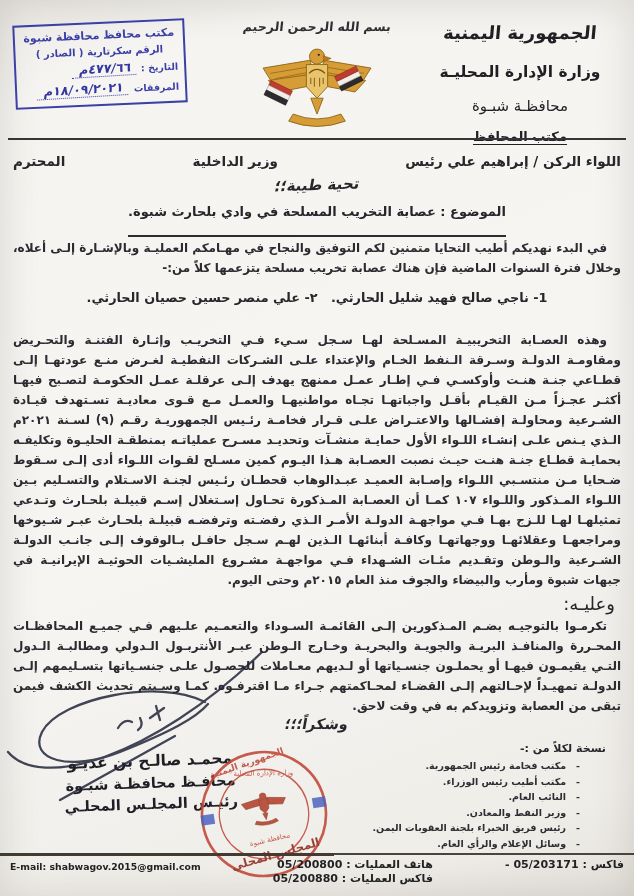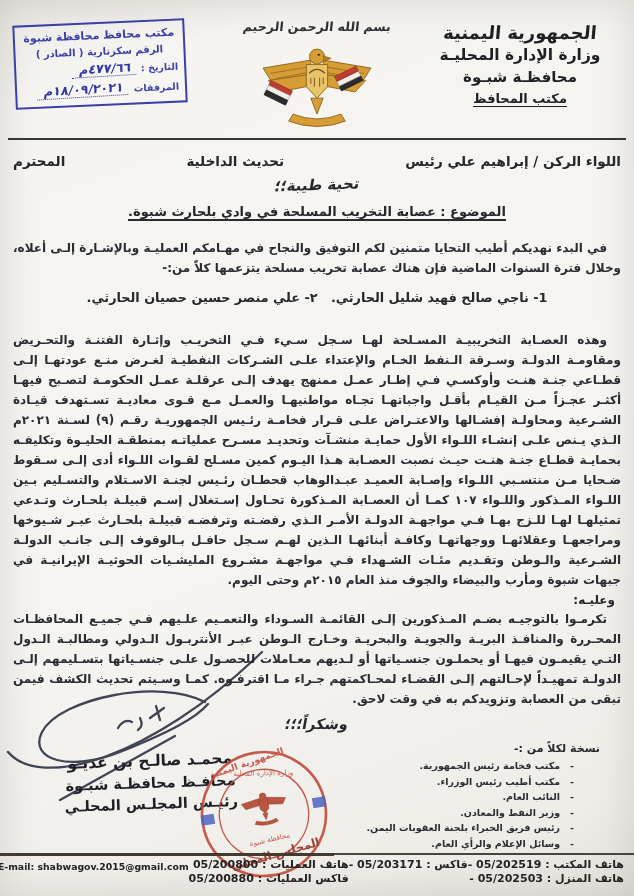--- a/index.html
+++ b/index.html
@@ -22,41 +22,41 @@
   .received-stamp .l2{font-size:10px;margin-top:4px}
   .received-stamp .row{display:flex;align-items:baseline;gap:4px;margin-top:4px;font-size:9.5px}
   .received-stamp .hand{
     font-size:12.5px;font-weight:600;transform:skewX(-10deg) rotate(-1deg);display:inline-block;
     border-bottom:1px dotted #3b3fa8;padding:0 6px;letter-spacing:1px;color:#3338a0;
   }
   .center-col{position:absolute;left:214px;top:16px;width:206px;text-align:center}
   .bismillah{font-size:12.5px;font-weight:800;transform:skewX(-6deg);display:inline-block;color:#2e2e33}
   .org{position:absolute;right:8px;top:22px;width:212px;text-align:center;color:#1f1f24}
   .org .republic{font-size:18px;font-weight:800;transform:skewX(-5deg);letter-spacing:-.5px}
-  .org .ministry{font-size:15.5px;font-weight:800;margin-top:3px}
-  .org .gov{font-size:15px;font-weight:700;margin-top:4px}
-  .org .office{font-size:13px;font-weight:800;margin-top:5px;text-decoration:underline;text-underline-offset:3px}
+  .org .ministry{font-size:15.5px;font-weight:800;margin-top:20px}
+  .org .gov{font-size:15px;font-weight:400;margin-top:16px}
+  .org .office{font-size:13px;font-weight:800;margin-top:14px;text-decoration:underline;text-underline-offset:3px}
   .header-rule{position:absolute;left:8px;right:8px;bottom:0;border-top:2px solid #35353a}
   
   .content{padding:0 13px}
   .addressee{display:flex;justify-content:space-between;align-items:baseline;margin-top:13px;font-size:13.5px;font-weight:800}
   .greeting{text-align:center;margin-top:7px;font-size:15px;font-weight:800}
   .greeting span{display:inline-block;transform:skewX(-12deg) rotate(-2deg)}
   .subject{text-align:center;margin-top:10px;font-size:13px;font-weight:800}
-  .subject .u{border-bottom:2px solid #2b2b30;padding-bottom:0}
+  .subject .u{border-bottom:2px solid #2b2b30;padding-bottom:16px}
   p.body{
     margin-top:19px;font-size:12px;font-weight:600;line-height:20px;
     text-align:justify;text-justify:inter-word;color:#2b2b31;text-indent:14px;
   }
   .names{margin-top:6px;text-align:center;font-size:12.8px;font-weight:800;line-height:27px}
-  .transition{font-size:12px;font-weight:700;margin:3px 6px 0 0}
+  .transition{font-size:18px;font-weight:400;margin:3px 6px 0 0}
   
   .thanks{position:absolute;top:716px;left:0;right:0;text-align:center;font-size:14.5px;font-weight:800}
   .thanks span{display:inline-block;transform:skewX(-10deg)}
-  .copies{position:absolute;top:742px;right:34px;width:300px}
+  .copies{position:absolute;top:742px;right:28px;width:300px}
   .copies .title{font-size:11px;font-weight:800;margin-bottom:3px}
   .copy-item{display:flex;gap:10px;font-size:9.5px;font-weight:700;line-height:15.5px;padding-right:26px;color:#2d2d33}
   .signature{position:absolute;top:752px;left:38px;width:225px;text-align:center;font-weight:800;transform:rotate(-2deg);color:#1e1e24}
   .signature .nm{font-size:15.5px;letter-spacing:.5px}
   .signature .t1{font-size:14.5px;margin-top:5px}
   .signature .t2{font-size:14.5px;margin-top:5px}
   .scribble{position:absolute;top:640px;left:0;width:300px;height:175px;pointer-events:none}
   .stamp{position:absolute;top:748px;left:198px;width:132px;height:132px;opacity:.9}
   
   .footer{position:absolute;left:0;right:0;bottom:0;height:43px;border-top:2px solid #4a443d;padding:3px 10px 0;display:flex;justify-content:space-between;align-items:flex-start}
@@ -130,21 +130,21 @@
       <div class="gov">محافظـة شبـوة</div>
       <div class="office">مكتب المحافظ</div>
     </div>
 
     <div class="header-rule"></div>
   </div>
 
   <div class="content">
     <div class="addressee">
       <span>اللواء الركن / إبراهيم علي رئيس</span>
-      <span>تحديث الداخلية</span>
+      <span>وزير الداخلية</span>
       <span>المحترم</span>
     </div>
 
     <div class="greeting"><span>تحية طيبة؛؛</span></div>
 
     <div class="subject">
       <span class="u"><span>الموضوع :</span> <span>عصابة التخريب المسلحة في وادي بلحارث شبوة.</span></span>
     </div>
 
     <p class="body">في البدء نهديكم أطيب التحايا متمنين لكم التوفيق والنجاح في مهـامكم العمليـة وبالإشـارة إلـى أعلاه، وخلال فترة السنوات الماضية فإن هناك عصابة تخريب مسلحة يتزعمها كلاً من:-</p>
@@ -221,24 +221,20 @@
         <path d="M38 86 q27 11 54 0 l5 8 q-32 12 -64 0 z"></path>
       </g>
     </g>
     <rect x="3" y="57" width="13" height="10" fill="#3c55bb" opacity=".85"></rect>
     <rect x="114" y="57" width="13" height="10" fill="#3c55bb" opacity=".85"></rect>
     <text x="65" y="93" font-size="7" fill="#c24a3c" text-anchor="middle" transform="rotate(-4 65 65)">محافظة شبوة</text>
     <text x="65" y="110" font-size="11.5" font-weight="bold" fill="#8f2f23" text-anchor="middle" transform="rotate(-7 65 65)">المجلس المحلي</text>
   </svg>
 
   <div class="footer">
-    <div class="fgroup">
-      <div>هاتف المكتب : 05/202519 -</div>
-      <div>هاتف المنزل : 05/202503 -</div>
-    </div>
     <div class="fgroup">فاكس : 05/203171 -</div>
     <div class="fgroup">
       <div>هاتف العمليات : 05/200800</div>
       <div>فاكس العمليات : 05/200880</div>
     </div>
     <div class="fgroup ltr">E-mail: shabwagov.2015@gmail.com</div>
   </div>
 
 </div>
 

